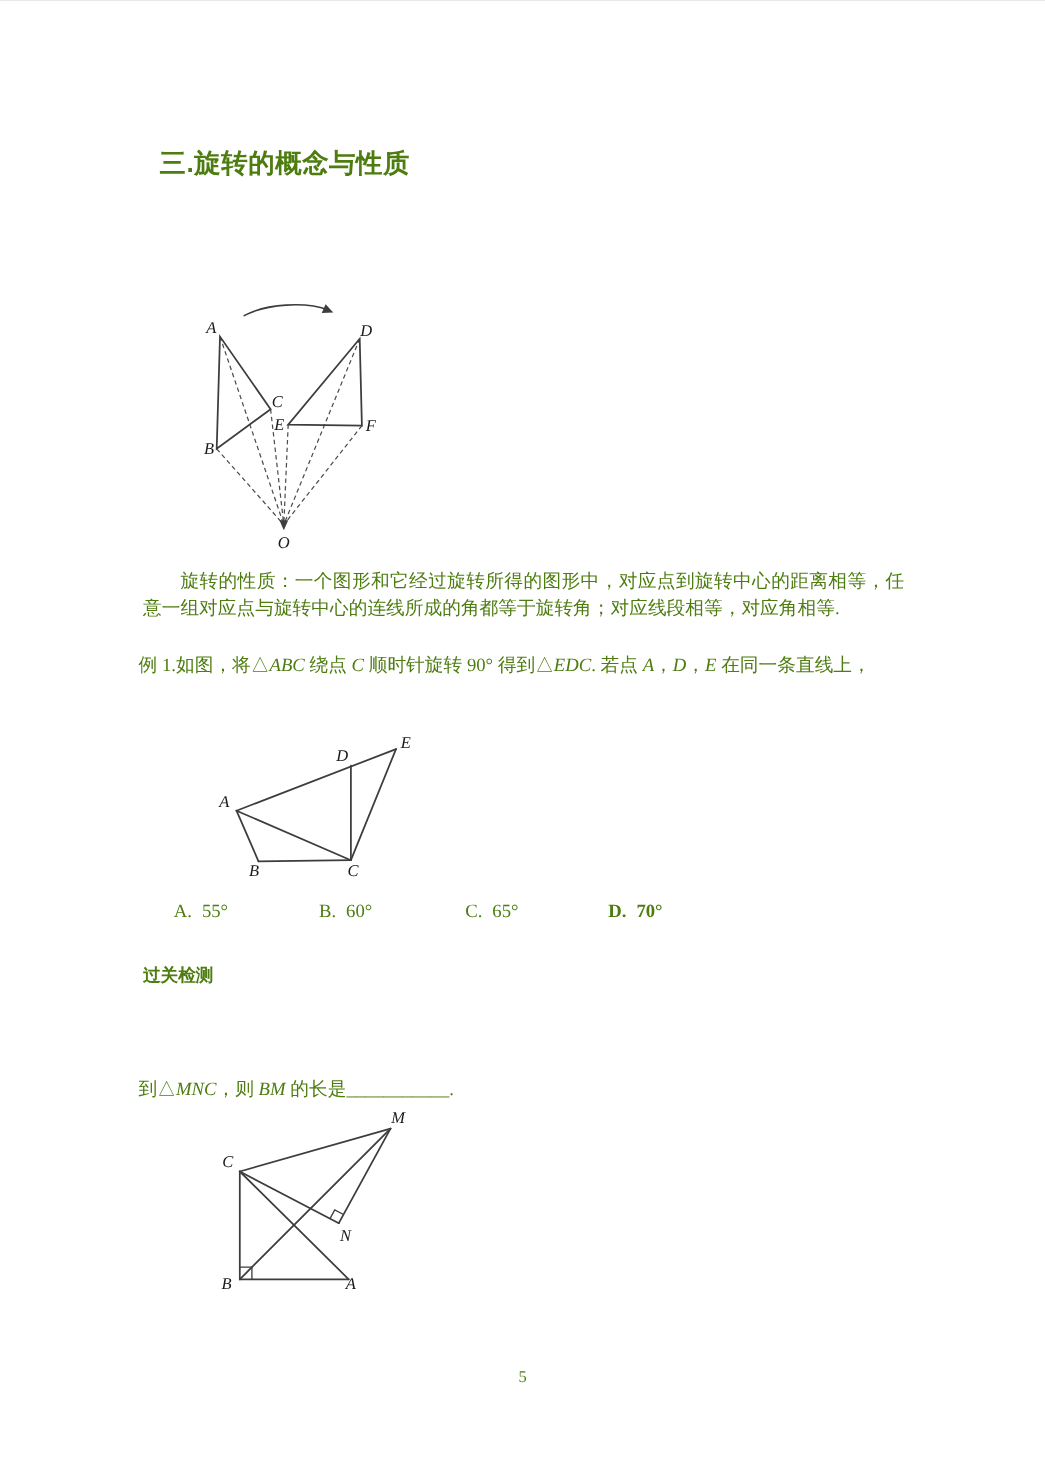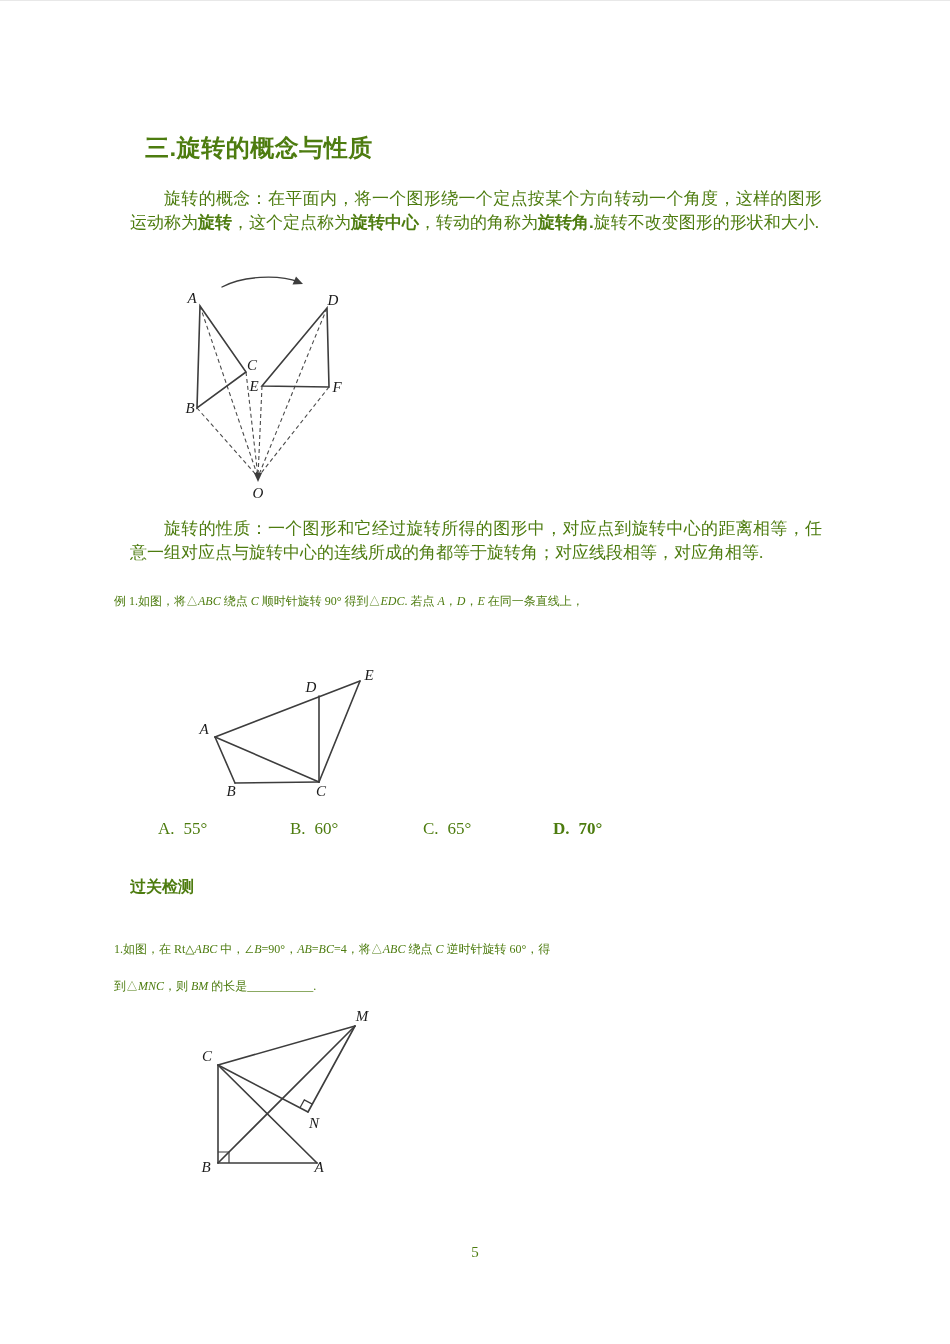--- a/index.html
+++ b/index.html
@@ -12,21 +12,21 @@
     position:absolute;left:145px;top:131px;
     font-family:"Liberation Sans", sans-serif;font-weight:bold;
     font-size:24px;letter-spacing:0.5px;white-space:nowrap;
   }
   .para{
     position:absolute;left:130px;width:692px;
     font-size:17px;line-height:24px;text-align:justify;
   }
   .indent{text-indent:34px;display:block;}
   .hei{font-weight:bold;font-family:"Liberation Sans", sans-serif;}
-  .mline{position:absolute;left:114px;font-size:12px;white-space:pre;}
+  .mline{position:absolute;left:126px;font-size:17px;white-space:pre;}
   .it{font-style:italic;}
   .opts{position:absolute;top:818px;left:0;width:930px;height:24px;font-size:17px;}
   .opt{position:absolute;top:0;white-space:pre;}
   .opt-val{margin-left:9px;}
   .sec-heading{
     position:absolute;left:130px;top:876px;font-size:16px;font-weight:bold;
     font-family:"Liberation Sans", sans-serif;
   }
   .pageno{position:absolute;top:1243px;left:0;width:950px;text-align:center;font-size:15px;}
   svg.fig{position:absolute;overflow:visible;}
@@ -37,21 +37,20 @@
   .arrowfill{fill:#3d3d3d;stroke:none;}
   .lbl{font-style:italic;font-size:15px;fill:#1b1b1b;font-family:"Liberation Serif", serif;}
 </style>
 </head>
 <body>
 
 <div class="page">
 
   <div class="doc-title">三.旋转的概念与性质</div>
 
-  <div class="para indent" style="top:186px;"><span>旋转的概念：在平面内，将一个图形绕一个定点按某个方向转动一个角度，这样的图形运动称为</span><span class="hei">旋转</span><span>，这个定点称为</span><span class="hei">旋转中心</span><span>，转动的角称为</span><span class="hei">旋转角.</span><span>旋转不改变图形的形状和大小.</span></div>
 
   <svg class="fig" style="left:180px;top:266px;" width="175" height="240" viewBox="0 0 175 240">
 
     <g>
       <path class="solid2" d="M 42 20 C 62 9, 98 7, 119 15"></path>
       <polygon class="arrowfill" points="123,17 112.5,17.5 116,9.5"></polygon>
     </g>
 
     <g>
       <line class="dash" x1="20" y1="39" x2="78" y2="210"></line>
@@ -101,21 +100,20 @@
 
   <div class="opts">
     <span class="opt" style="left:158px;"><span>A.</span><span class="opt-val">55°</span></span>
     <span class="opt" style="left:290px;"><span>B.</span><span class="opt-val">60°</span></span>
     <span class="opt" style="left:423px;"><span>C.</span><span class="opt-val">65°</span></span>
     <span class="opt" style="left:553px;font-weight:bold;"><span>D.</span><span class="opt-val">70°</span></span>
   </div>
 
   <div class="sec-heading">过关检测</div>
 
-  <div class="mline" style="top:940px;"><span>1.如图，在 Rt△</span><span class="it">ABC</span><span> 中，∠</span><span class="it">B</span><span>=90°，</span><span class="it">AB</span><span>=</span><span class="it">BC</span><span>=4，将△</span><span class="it">ABC</span><span> 绕点 </span><span class="it">C</span><span> 逆时针旋转 60°，得</span></div>
   <div class="mline" style="top:977px;"><span>到△</span><span class="it">MNC</span><span>，则 </span><span class="it">BM</span><span> 的长是</span><span>___________</span><span>.</span></div>
 
   <svg class="fig" style="left:193px;top:1003px;" width="185" height="180" viewBox="0 0 185 180">
     <g>
       <line class="solid" x1="25" y1="61" x2="162" y2="22"></line>
       <line class="solid" x1="25" y1="61" x2="25" y2="159"></line>
       <line class="solid" x1="25" y1="159" x2="124" y2="159"></line>
       <line class="solid" x1="124" y1="159" x2="25" y2="61"></line>
       <line class="solid" x1="25" y1="61" x2="115" y2="108"></line>
       <line class="solid" x1="115" y1="108" x2="162" y2="22"></line>

